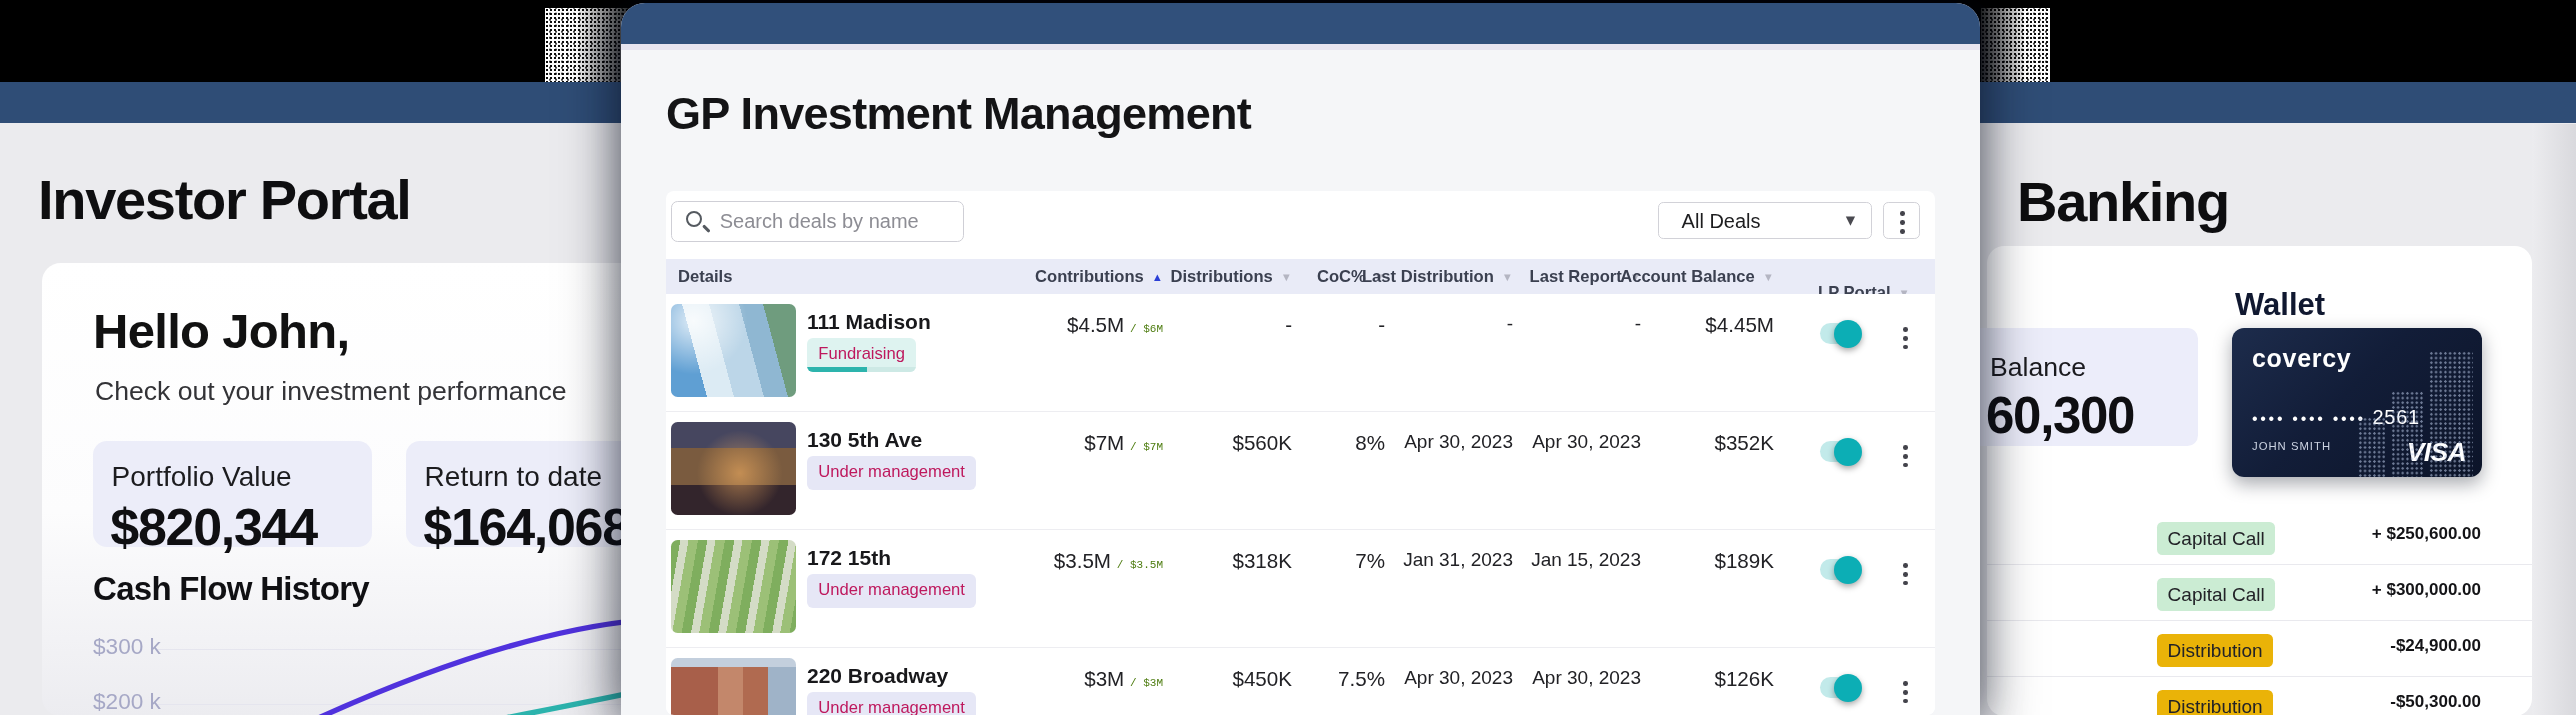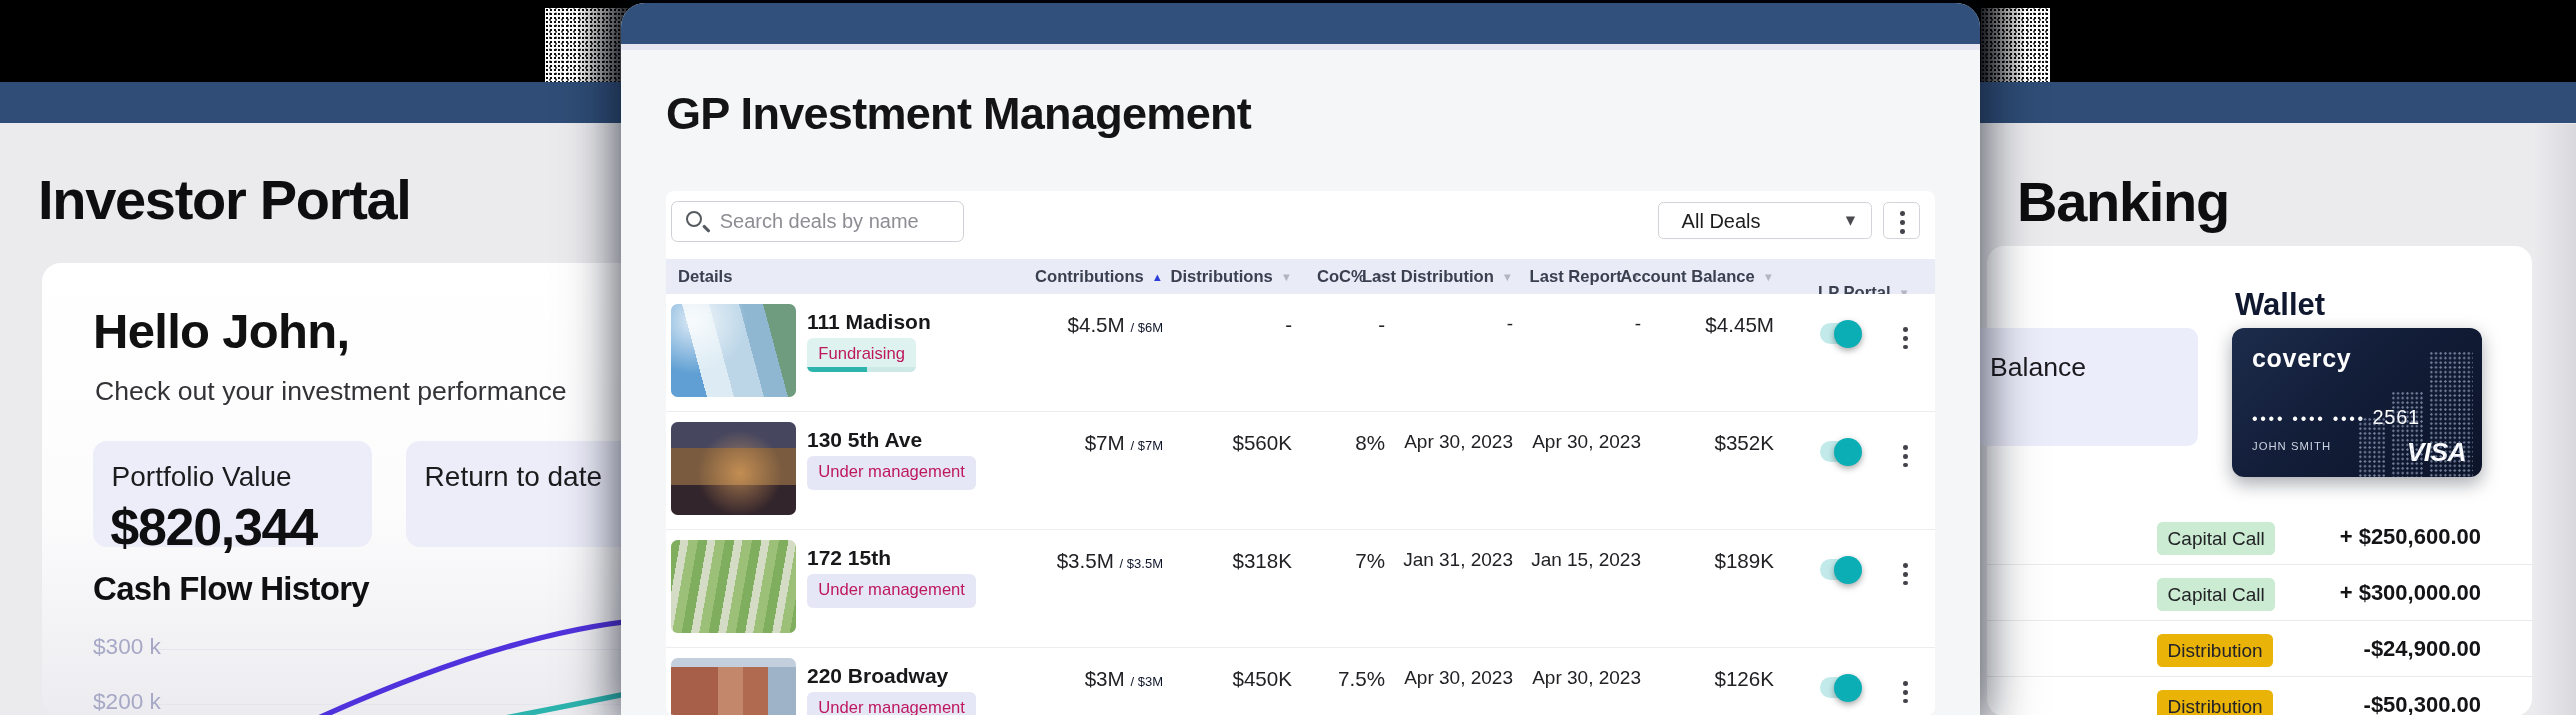--- a/index.html
+++ b/index.html
@@ -86,21 +86,21 @@
   .badge { position:absolute; left:141px; top:44px; font-size:16.6px; color:#be185d; border-radius:6px; padding:6px 11.3px 7.3px; overflow:hidden; white-space:nowrap; }
   .badge.fund { background:#def3f0; }
   .badge.fund::after { content:""; position:absolute; left:0; bottom:0; height:4.7px; width:100%; background:#cde9e5; }
   .badge.fund::before { content:""; position:absolute; left:0; bottom:0; height:4.7px; width:55%; background:#2db4ad; z-index:1; }
   .badge.um { background:#e6e7f6; }
   .cell { position:absolute; top:18.6px; font-size:20.6px; color:#222226; white-space:nowrap; }
   .cell.rt { text-align:right; }
   .c-contrib { right:772px; } .c-distrib { right:643px; } .c-coc { right:550px; }
   .c-lastd { right:422px; } .c-lastr { right:294px; } .c-acct { right:161px; }
   .c-lastd, .c-lastr { font-size:19px; }
-  .tgt { font-size:13px; color:#0f172a; }
+  .tgt { font-size:11px; color:#4d7c0f;font-family:Liberation Mono, monospace; }
   .toggle { position:absolute; left:1154px; top:29px; width:39px; height:21px; border-radius:10.6px; background:#c2eaea; cursor:pointer; }
   .toggle .knob { position:absolute; right:-3.3px; top:-3.3px; width:28px; height:28px; border-radius:50%;
     background:#0caeb5; box-shadow:0 2.7px 6.6px rgba(0,0,0,.35); }
   .row-kebab { position:absolute; left:1237px; top:33px; cursor:pointer; }
 
   
   .bk-title { position:absolute; left:2017px; top:169px; font-size:56px; font-weight:bold; letter-spacing:-1.3px; color:#0e0e10; z-index:1; }
   .bk-card { position:absolute; left:1987px; top:246px; width:545px; height:470px; border-radius:17.3px; background:#fff; z-index:1; }
   .bk-gutter { position:absolute; left:2532px; top:124px; width:44px; height:592px; background:linear-gradient(to right,#ececef,#d9d9dd); z-index:1; }
   .balance-tile { position:absolute; left:1961px; top:328px; width:237px; height:118px; border-radius:10.6px; background:#ecedfa; z-index:1; }
@@ -116,21 +116,21 @@
   .cc-network { position:absolute; right:16px; bottom:9.3px; font-size:26.6px; font-weight:bold; font-style:italic; letter-spacing:-0.7px; color:#fff; }
   .cc-bar { position:absolute; bottom:0; background-image:radial-gradient(rgba(190,205,235,.55) 1px, transparent 1.4px); background-size:4.7px 4.7px; }
   .cc-b1 { right:9.3px;  width:44px; height:126px; }
   .cc-b2 { right:58px;  width:33px; height:86px; }
   .cc-b3 { right:97px; width:26.6px; height:60px; }
   .tx-list { position:absolute; left:0; top:263px; width:100%; }
   .tx-row { position:relative; width:100%; height:56px; border-bottom:1.3px solid #e9e9ee; }
   .tx-badge { position:absolute; left:170px; top:13.3px; font-size:19px; color:#222227; border-radius:5.3px; padding:5.3px 10.6px; }
   .tx-green { background:#cbecd3; }
   .tx-lav { background:#eab308; }
-  .tx-amount { position:absolute; right:51px; top:14.6px; font-size:22px; font-weight:bold; color:#141417;margin-left:40px; }
+  .tx-amount { position:absolute; right:51px; top:14.6px; font-size:17px; font-weight:bold; color:#141417;margin-left:40px; }
 </style>
 </head>
 <body>
 
 <div id="stage">
 
   <div class="top-black"></div>
   <div class="navy-band"></div>
   <div class="noise noise-left"></div>
   <div class="noise noise-right"></div>
@@ -140,20 +140,21 @@
   <div class="ip-card">
     <div class="ip-hello">Hello John,</div>
     <div class="ip-sub">Check out your investment performance</div>
 
     <div class="ip-tile ip-tile1">
       <div class="ip-tile-label">Portfolio Value</div>
       <div class="ip-tile-value">$820,344</div>
     </div>
     <div class="ip-tile ip-tile2">
       <div class="ip-tile-label">Return to date</div>
+      <div class="ip-tile-value">$164,068</div>
     </div>
 
     <div class="ip-chart-title">Cash Flow History</div>
     <div class="grid-line gl1"></div>
     <div class="grid-line gl2"></div>
     <div class="tick tk1">$300 k</div>
     <div class="tick tk2">$200 k</div>
     <svg class="ip-svg" viewBox="0 0 900 181">
       <path d="M 395 195 Q 700 55 910 37" fill="none" stroke="#5032dd" stroke-width="8" stroke-linecap="round"></path>
       <path d="M 700 185 Q 830 160 910 143" fill="none" stroke="#2cb3ad" stroke-width="8" stroke-linecap="round"></path>
@@ -193,20 +194,21 @@
       </div>
       <div class="tx-row">
         <span class="tx-badge tx-lav">Distribution</span>
         <span class="tx-amount">-$50,300.00</span>
       </div>
     </div>
   </div>
 
   <div class="balance-tile">
     <div class="balance-label">Balance</div>
+    <div class="balance-value">60,300</div>
   </div>
 
   <div class="gp-window">
     <div class="gp-header"></div>
     <div class="gp-headstrip"></div>
     <div class="gp-title">GP Investment Management</div>
 
     <div class="gp-card">
 
       <div class="search-box">

